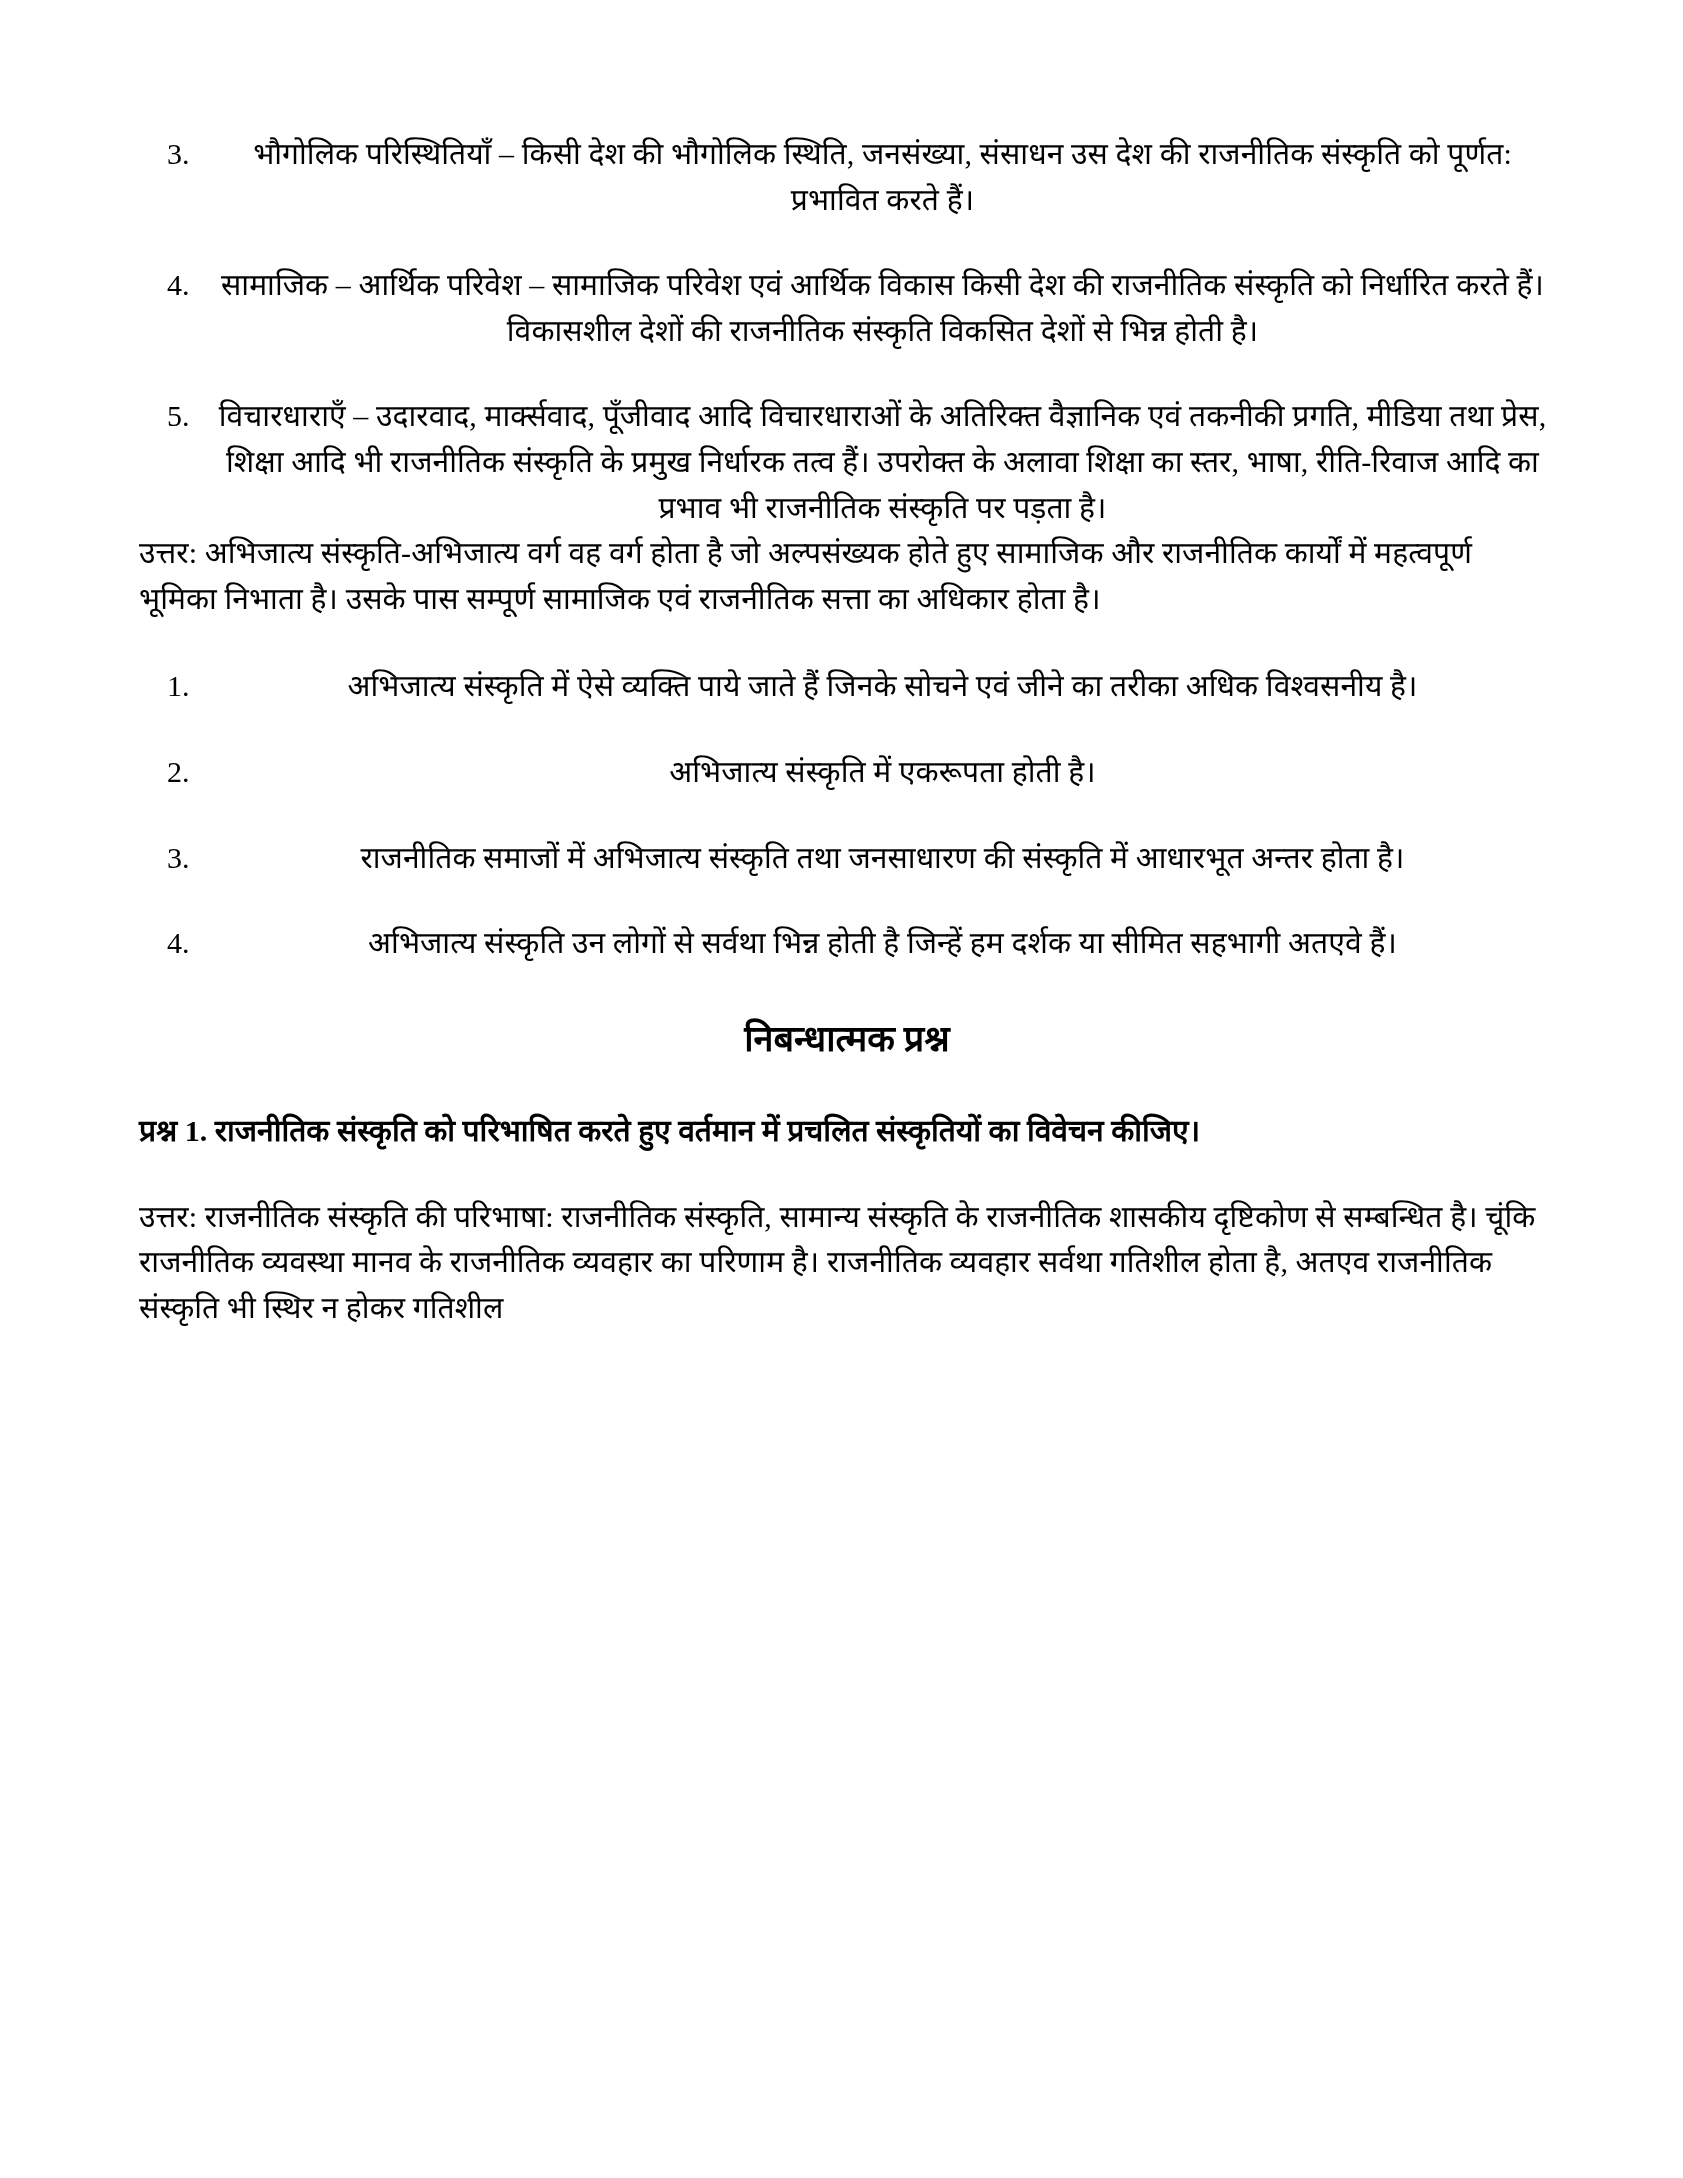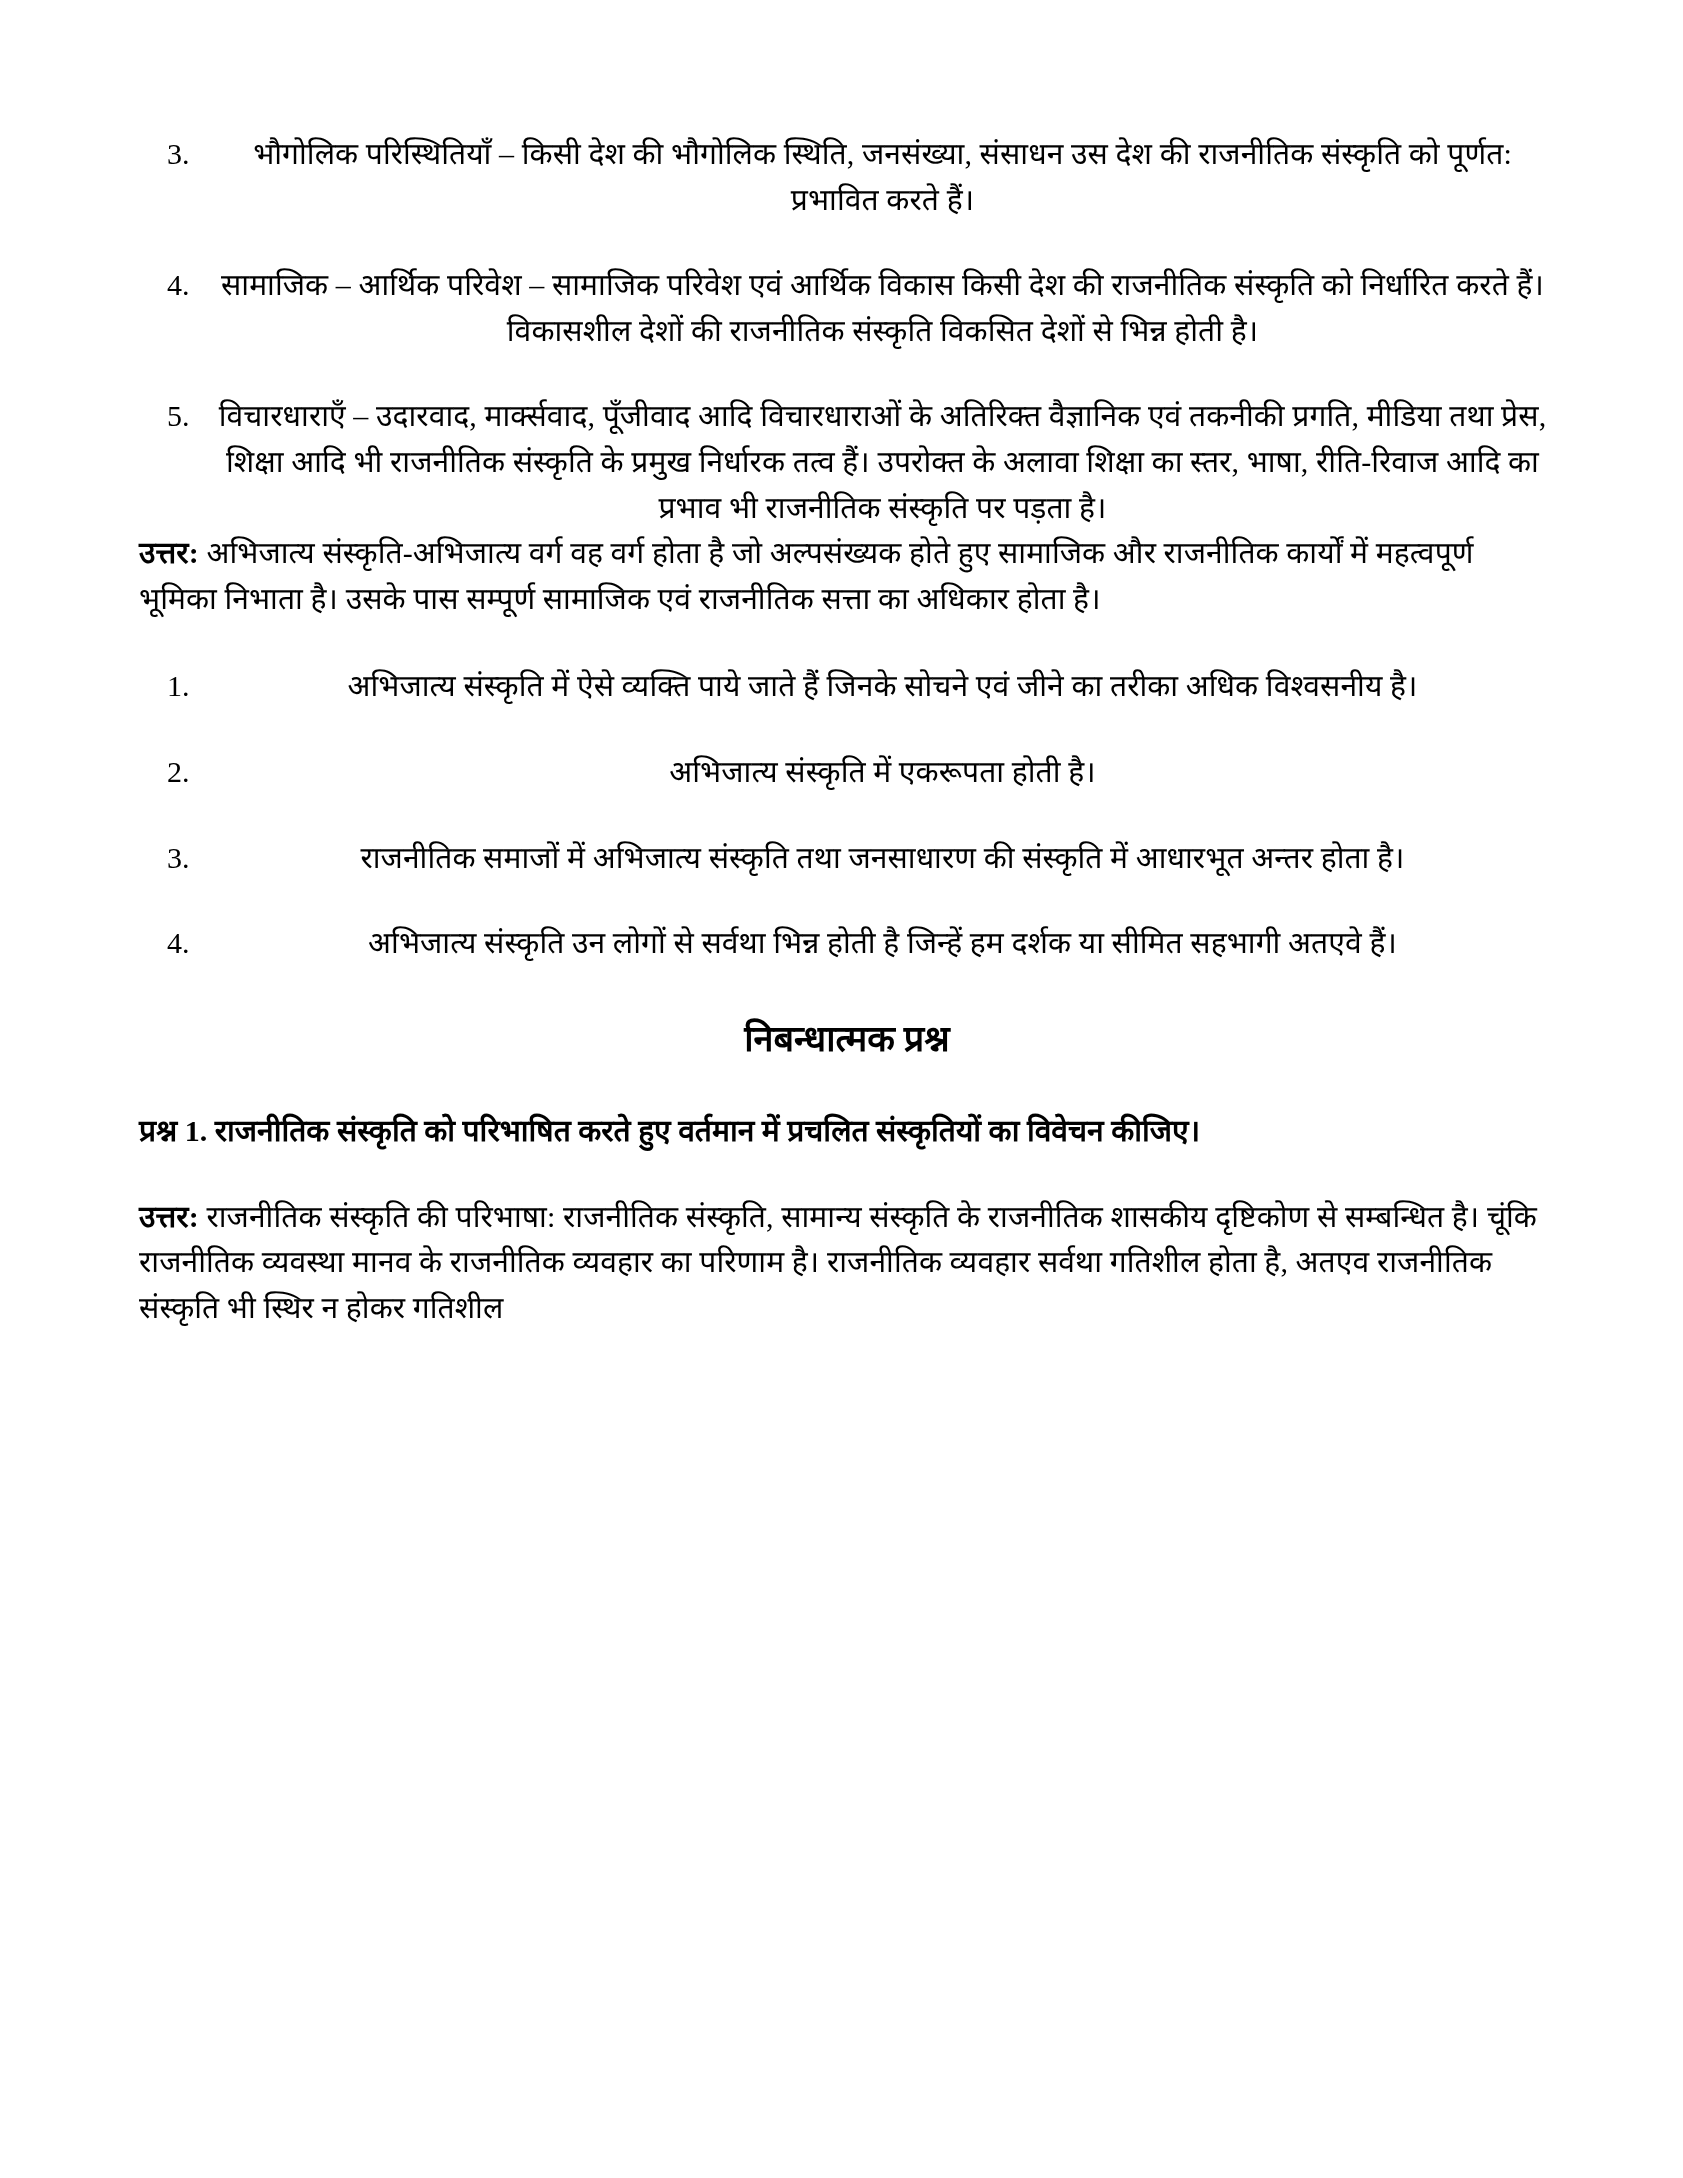--- a/index.html
+++ b/index.html
@@ -81,21 +81,21 @@
   p.para {
     font-size: 30px;
     line-height: 1.52;
     margin: 0 0 42px 0;
     letter-spacing: 0.1px;
   }
   p.para:last-child {
     margin-bottom: 0;
   }
   .lead {
-    font-weight: bold;
+    font-weight: normal;
   }
   .gap-lg { height: 48px; }
 </style>
 </head>
 <body>
 
 <div class="page">
   <div class="content">
 
     <ol class="num-list list-block-top">

